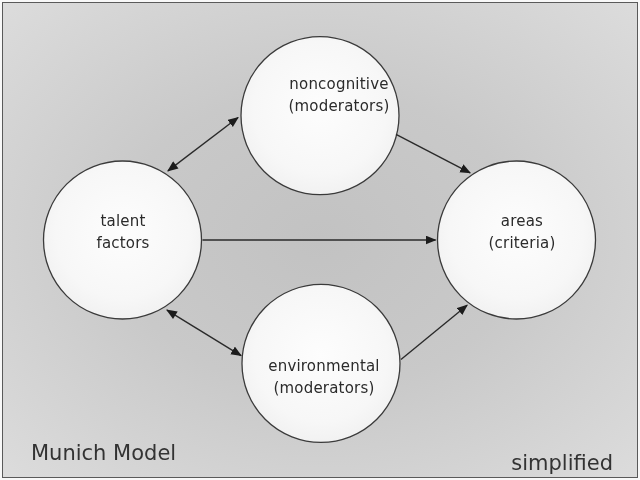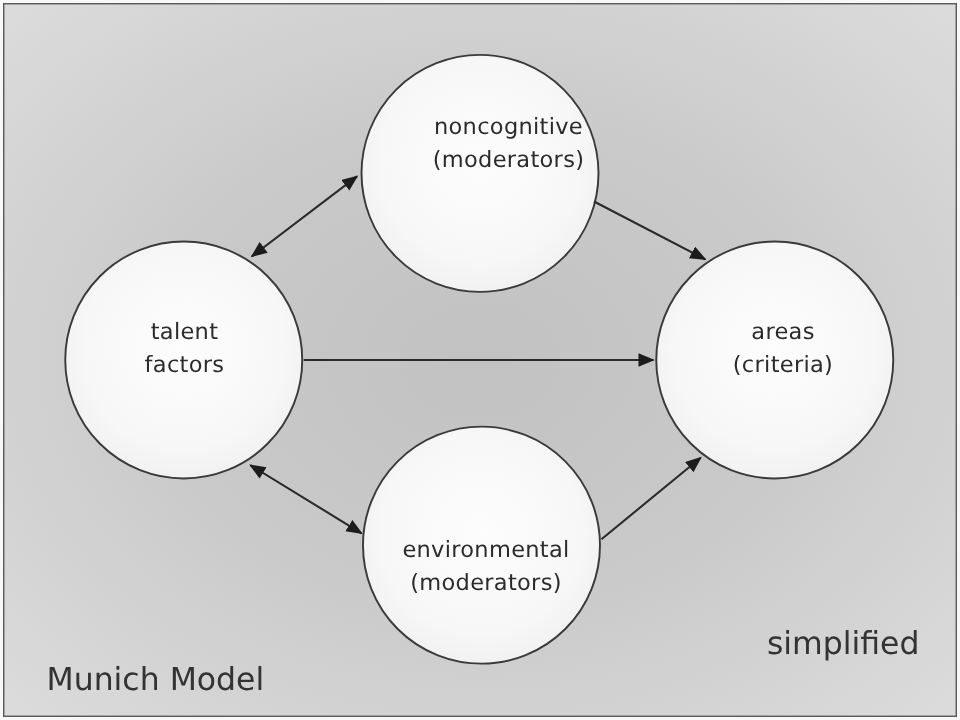--- a/index.html
+++ b/index.html
@@ -42,21 +42,21 @@
     letter-spacing: 0.2px;
   }
   .node-label .line { display: block; }
   .caption {
     position: absolute;
     font-size: 21px;
     color: #333333;
     white-space: nowrap;
   }
   .caption-left  { left: 28px;  top: 438px; }
-  .caption-right { right: 24px; top: 414px; margin-left: 44px; }
+  .caption-right { right: 24px; top: 448px; margin-left: 44px; }
 </style>
 </head>
 <body>
 
 <div class="frame">
   <div class="stage">
 
     <svg viewBox="0 0 640 480" xmlns="http://www.w3.org/2000/svg">
       <defs>
         <radialGradient id="nodeFill" cx="50%" cy="45%" r="70%">

